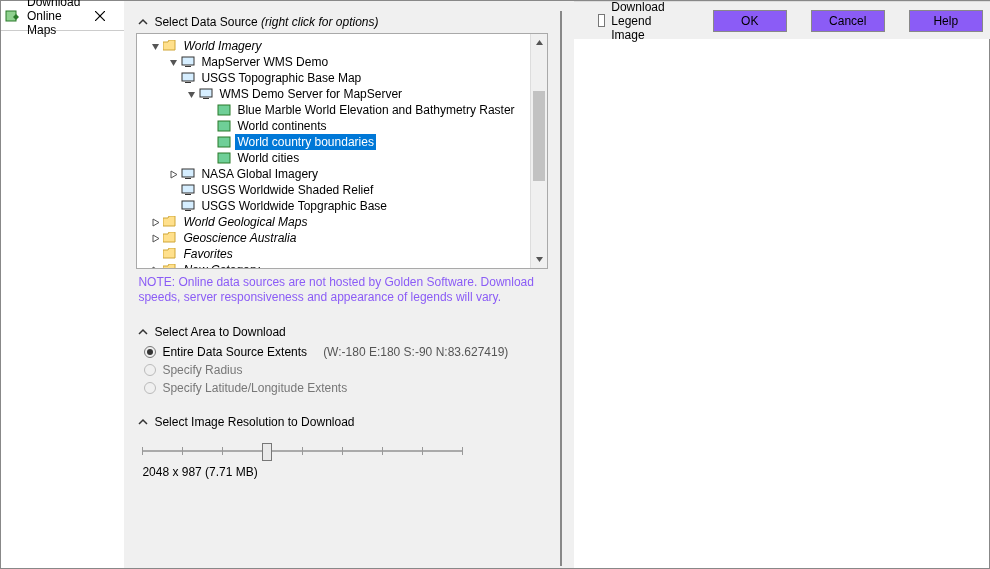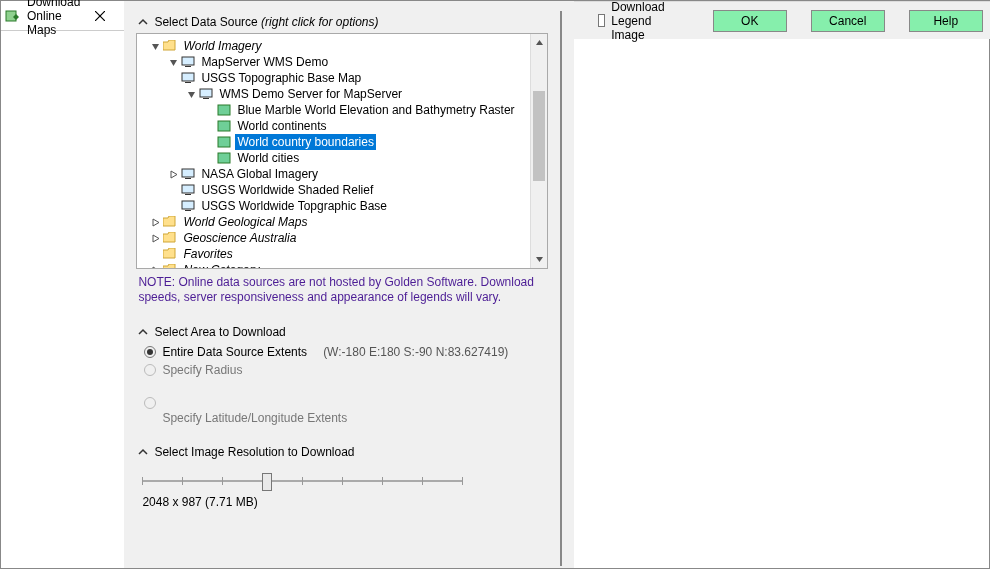--- a/index.html
+++ b/index.html
@@ -97,21 +97,21 @@
     position: absolute; top: 0; right: 0; bottom: 0; width: 17px;
     background: #f0f0f0;
     border-left: 1px solid #ddd;
   }
   .scrollbar-v .arrow {
     height: 17px; display: flex; align-items: center; justify-content: center;
   }
   .scrollbar-v .track { position: absolute; top: 17px; bottom: 17px; left: 0; right: 0; }
   .scrollbar-v .thumb { position: absolute; left: 2px; right: 2px; top: 40px; height: 90px; background: #c2c2c2; border-radius: 0; }
   .note {
-    font-size: 12px; color: #4c1d95; padding: 6px 2px 2px 2px; line-height: 15px;
+    font-size: 12px; color: #8b5cf6; padding: 6px 2px 2px 2px; line-height: 15px;
   }
   .radio-row {
     display: flex; align-items: center; padding: 2px 8px;
     gap: 6px;
   }
   .radio-row .radio {
     width: 12px; height: 12px; border-radius: 50%;
     border: 1px solid #777; position: relative; flex-shrink: 0;
   }
   .radio-row .radio.checked::after {
@@ -160,21 +160,21 @@
     display: flex; align-items: center; justify-content: flex-end;
     padding: 0 24px; gap: 24px;
     background: #f0f0f0;
   }
   .checkbox-row { display: flex; align-items: center; gap: 6px; margin-right: 18px; }
   .checkbox {
     width: 13px; height: 13px; border: 1px solid #777; background: #fff;
   }
   .btn {
     min-width: 74px; height: 22px; padding: 0 10px;
-    border: 1px solid #888; background: #86efac;
+    border: 1px solid #888; background: #8b5cf6;
     display: flex; align-items: center; justify-content: center; cursor: pointer;
   }
 </style>
 </head>
 <body>
 
 <div class="window">
 
   <div class="titlebar">
     <span class="icon">
@@ -380,21 +380,21 @@
         <span class="radio checked"></span>
         <span>Entire Data Source Extents</span>
         <span class="coord">(W:-180 E:180 S:-90 N:83.627419)</span>
       </div>
       <div class="radio-row">
         <span class="radio disabled"></span>
         <span style="color:#777;">Specify Radius</span>
       </div>
       <div class="radio-row">
         <span class="radio disabled"></span>
-        <span style="color:#777;margin-top:30px;">Specify Latitude/Longitude Extents</span>
+        <span style="color:#777;">Specify Latitude/Longitude Extents</span>
       </div>
 
       <div class="section-header" style="margin-top:14px;">
         <span class="chev">
             <svg width="10" height="10">
               <path d="M1 7 L5 3 L9 7" fill="none" stroke="#333" stroke-width="1.5"></path>
             </svg>
           </span>
         <span>Select Image Resolution to Download</span>
       </div>

